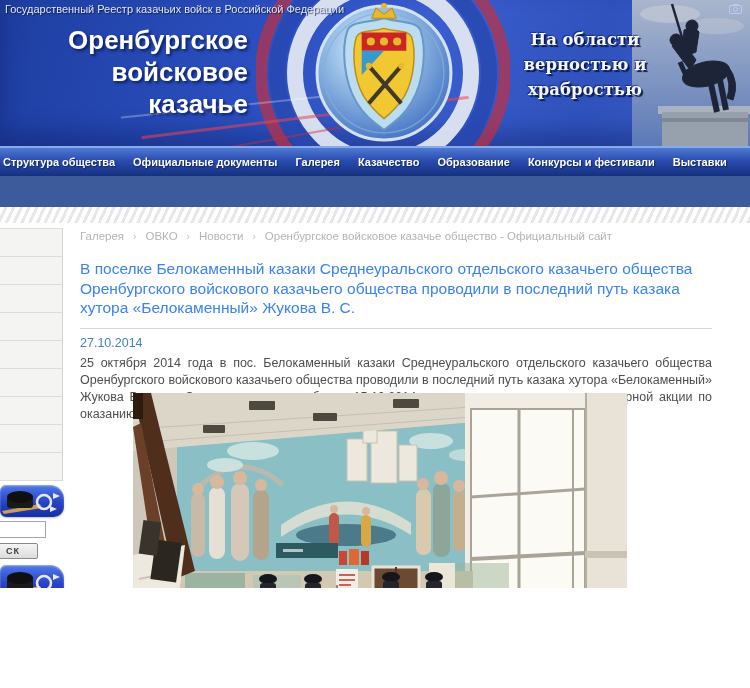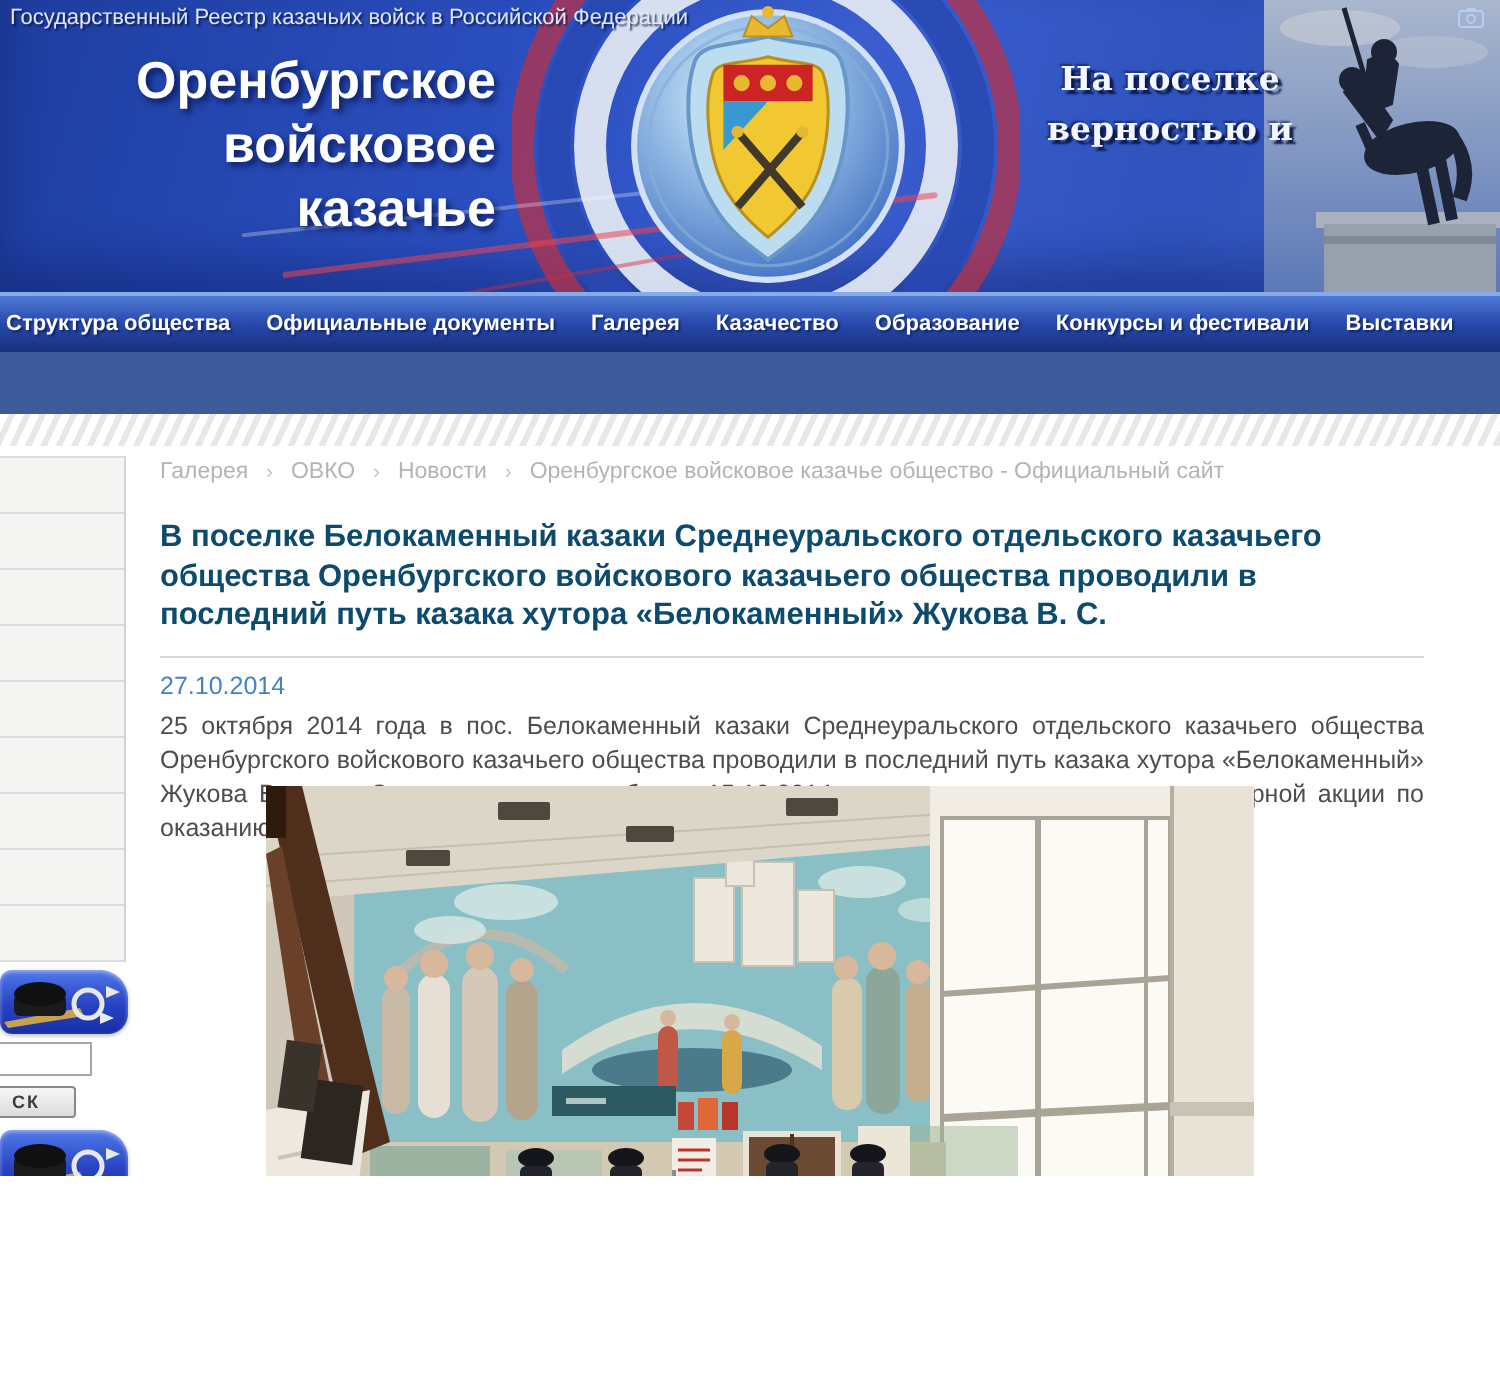--- a/index.html
+++ b/index.html
@@ -55,21 +55,21 @@
   .side-btn{position:absolute;left:-12px;top:543px;width:50px;height:16px;
     background:linear-gradient(#f6f6f6,#dcdcdc);border:1px solid #8a8a8a;border-radius:2px;
     font-size:9px;font-weight:bold;color:#3c3c3c;text-align:center;line-height:14px;
     letter-spacing:1px;box-sizing:border-box;cursor:pointer;}
 
   
   .main{position:absolute;left:80px;top:230px;width:632px;}
   .breadcrumb{font-size:11.5px;color:#b4b4b4;white-space:nowrap;overflow:hidden;}
   .breadcrumb a{color:#b4b4b4;text-decoration:none;}
   .breadcrumb .sep{display:inline-block;margin:0 9px;color:#c2c2c2;font-size:10px;}
-  .article-title{margin:17px 0 0 0;font-size:15.5px;font-weight:bold;color:#0c4a6e;
+  .article-title{margin:17px 0 0 0;font-size:15.5px;font-weight:normal;color:#3b82f6;
     line-height:19.5px;padding-bottom:10px;border-bottom:1px solid #d8d8d8;}
   .article-date{margin-top:7px;font-size:12.5px;color:#4183c4;}
   .article-body{margin-top:5px;font-size:12.5px;color:#4d4d4d;line-height:17px;text-align:justify;}
 
   
   .photo{position:absolute;left:133px;top:393px;width:494px;height:295px;overflow:hidden;background:#cfc8ba;}
   .watermark{position:absolute;left:443px;top:224px;width:90px;color:#fff;opacity:.95;z-index:5;}
   .watermark .wm-city{font-size:13px;font-weight:bold;display:block;letter-spacing:.5px;margin-top:24px;}
   .watermark .wm-logo{font-size:56px;font-weight:normal;line-height:.85;letter-spacing:-1px;display:block;}
 </style>
@@ -115,22 +115,23 @@
       <polygon points="48,48 70,48 48,72" fill="#3898d0"></polygon>
       <line x1="55" y1="63" x2="87" y2="100" stroke="#403828" stroke-width="4"></line>
       <line x1="87" y1="63" x2="55" y2="100" stroke="#403828" stroke-width="4"></line>
       <circle cx="55" cy="63" r="3" fill="#e8b830"></circle>
         <circle cx="87" cy="63" r="3" fill="#e8b830"></circle>
       <polygon points="58,16 82,16 78,6 70,12 62,6" fill="#e8b830" stroke="#b89020" stroke-width="1"></polygon>
       <circle cx="70" cy="4" r="3" fill="#e8b830"></circle>
     </svg>
 
     <div class="motto">
-      <span>На поселке</span>
+      <span>На области</span>
       <span>верностью и</span>
+      <span>храбростью</span>
     </div>
 
     <svg class="statue" width="118" height="146" viewBox="0 0 118 146">
       <defs>
         <linearGradient id="sky" x1="0" y1="0" x2="0" y2="1">
           <stop offset="0%" stop-color="#a9b6cd"></stop>
             <stop offset="100%" stop-color="#5c79b8"></stop>
         </linearGradient>
       </defs>
       <rect width="118" height="146" fill="url(#sky)"></rect>

